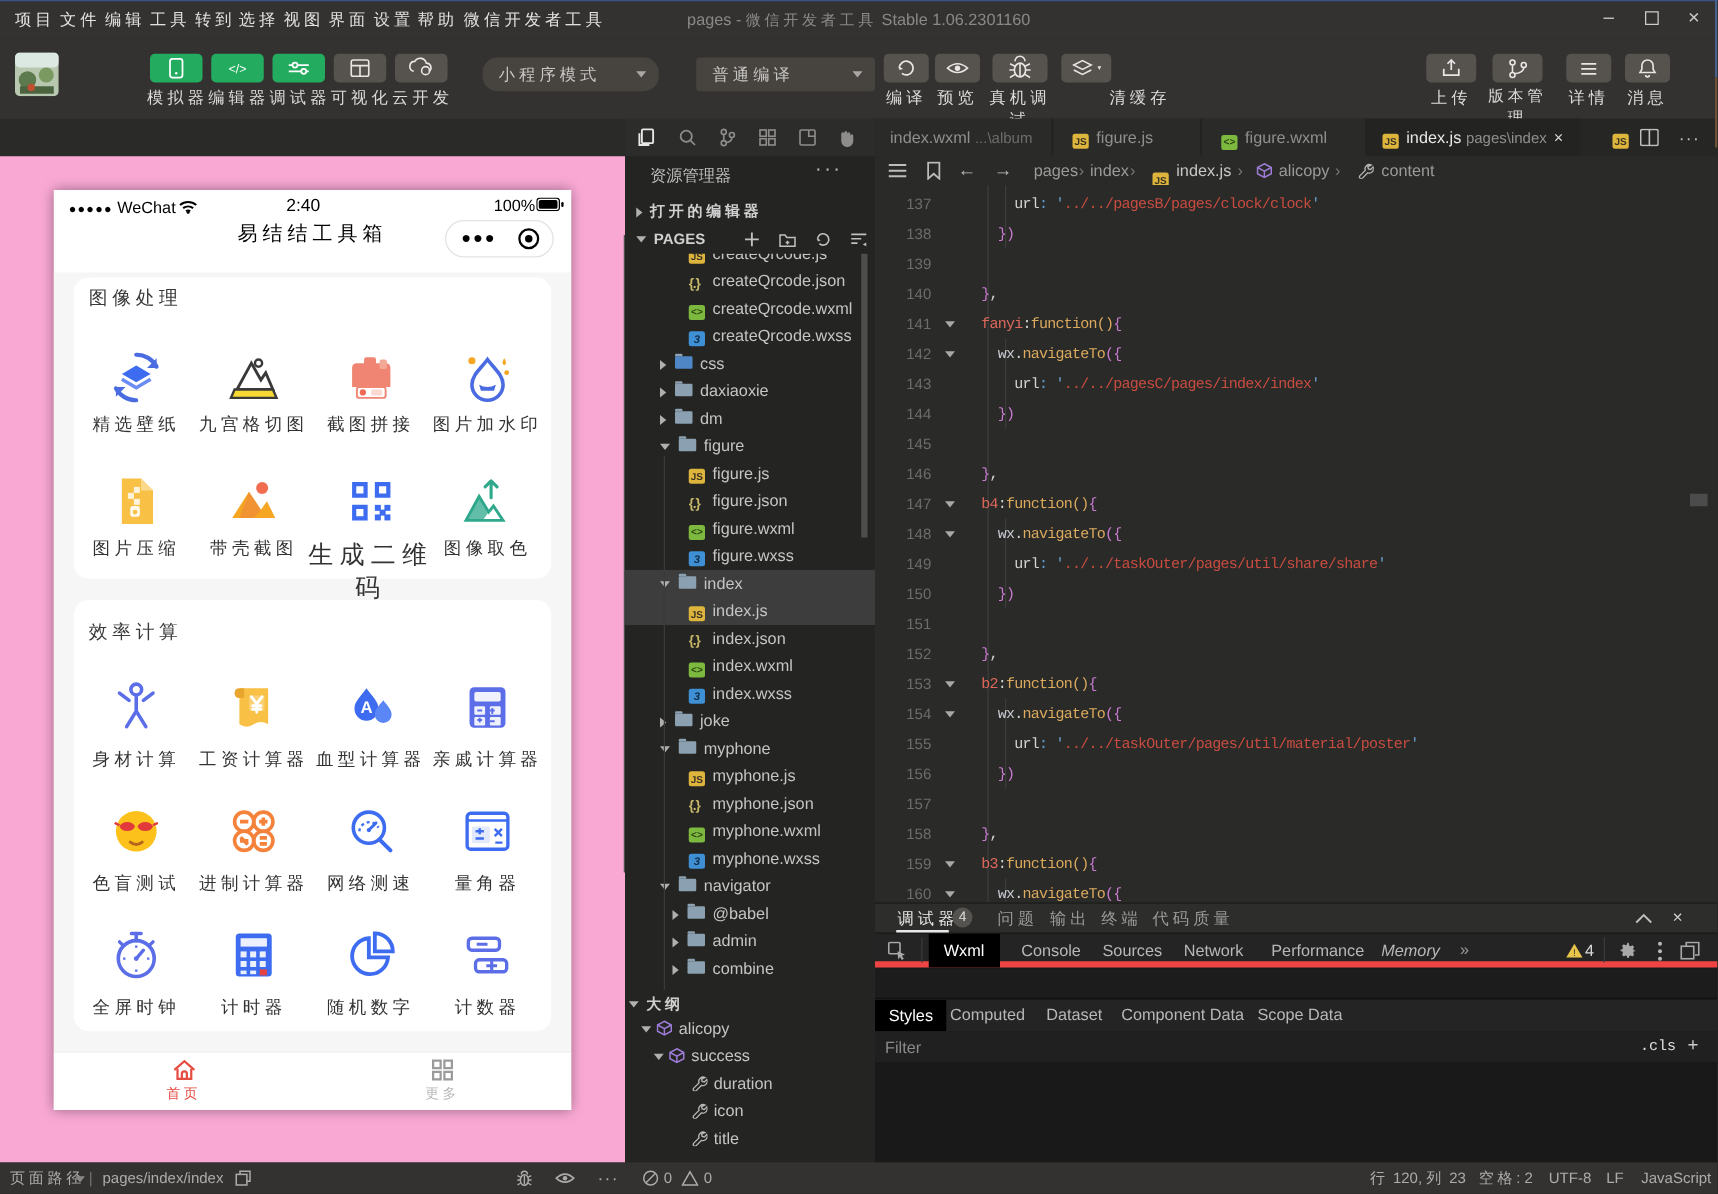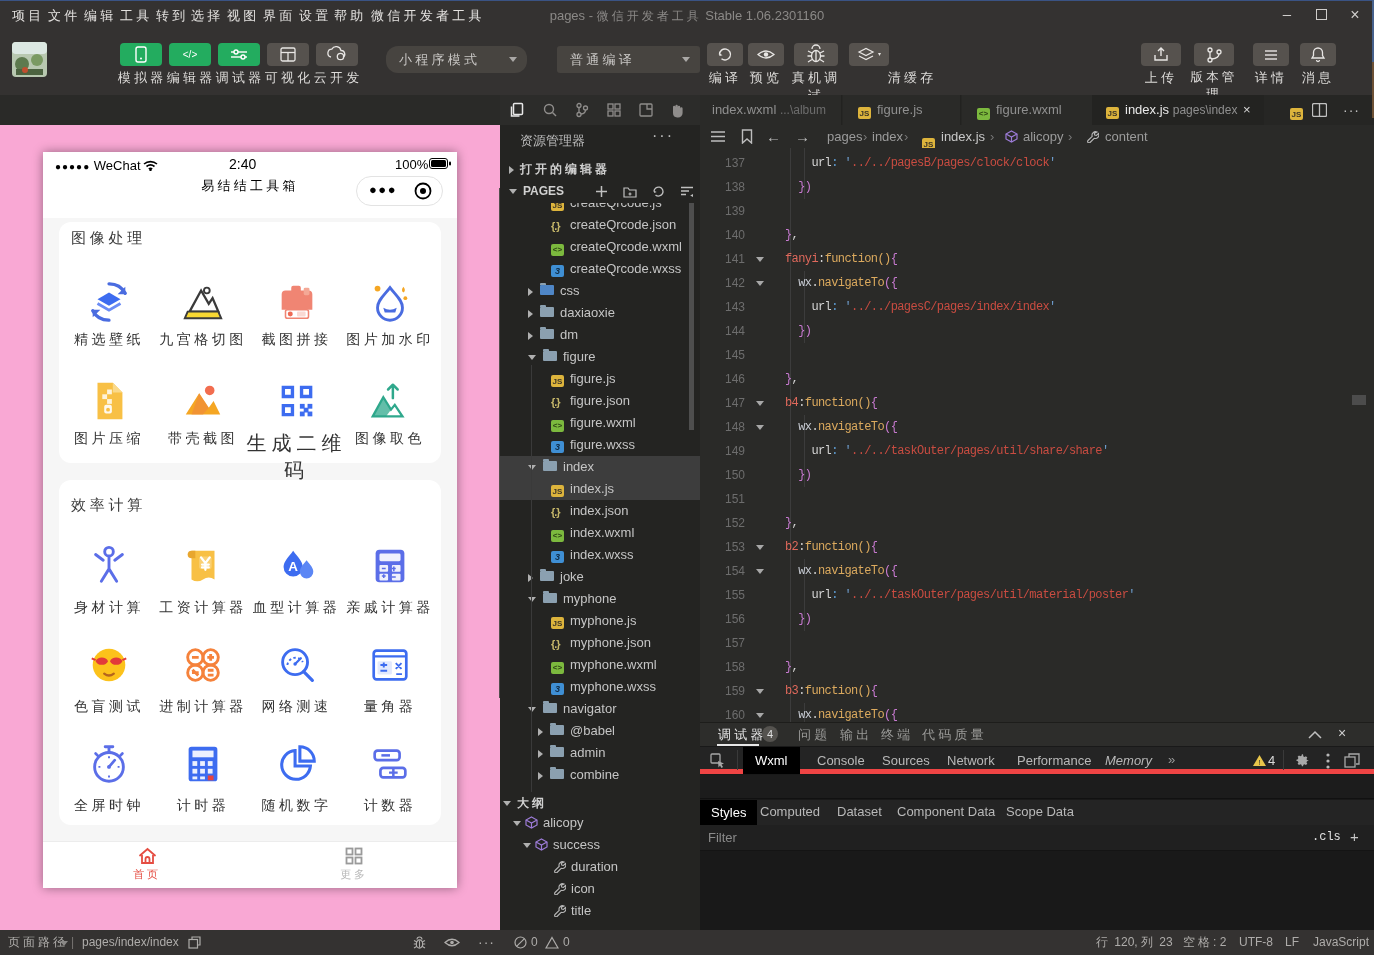--- a/index.html
+++ b/index.html
@@ -161,21 +161,21 @@
           <path d="M1 4a10 10 0 0 1 13 0M3.5 6.5a6.5 6.5 0 0 1 8 0M5.8 9a3 3 0 0 1 3.4 0" fill="none" stroke="#000" stroke-width="1.6"></path>
           <circle cx="7.5" cy="10" r="1.2" fill="#000"></circle>
         </svg>
 <div class="abs" style="left:186px;top:4px;font-size:14px;color:#000;">2:40</div>
 <div class="abs" style="left:352px;top:5px;font-size:13px;color:#000;">100%</div>
 <svg class="abs" style="left:386px;top:6px" width="22" height="11">
           <rect x="0.5" y="0.5" width="18" height="10" rx="2.5" fill="none" stroke="#000" stroke-width="1"></rect>
           <rect x="2" y="2" width="15" height="7" rx="1.5" fill="#000"></rect>
           <rect x="20" y="3.5" width="2" height="4" rx="1" fill="#000"></rect>
         </svg>
-<div class="abs cj" style="left:107px;top:25px;width:200px;text-align:center;font-size:13px;color:#000;">易结结工具箱</div>
+<div class="abs cj" style="left:107px;top:25px;width:200px;text-align:center;font-size:16px;color:#000;">易结结工具箱</div>
 <div class="abs" style="left:313px;top:24px;width:87px;height:30px;border:1px solid #e3e3e3;border-radius:15px;background:#fff;"></div>
 <div class="abs" style="left:326px;top:30px;color:#000;font-size:13px;letter-spacing:1.5px;">●●●</div>
 <svg class="abs" style="left:371px;top:30px" width="18" height="18">
           <circle cx="9" cy="9" r="7.5" fill="none" stroke="#000" stroke-width="1.8"></circle>
           <circle cx="9" cy="9" r="3" fill="#000"></circle>
         </svg>
 <div class="abs" style="left:0;top:66px;width:414px;height:670px;background:#f6f6f6;"></div>
 <div class="abs" style="left:16px;top:70px;width:382px;height:241px;background:#fff;border-radius:12px;"></div>
 <div class="abs" style="left:16px;top:328px;width:382px;height:345px;background:#fff;border-radius:12px;"></div>
 <div class="abs cj" style="left:28px;top:77px;font-size:15px;color:#3a3a3a;">图像处理</div>

